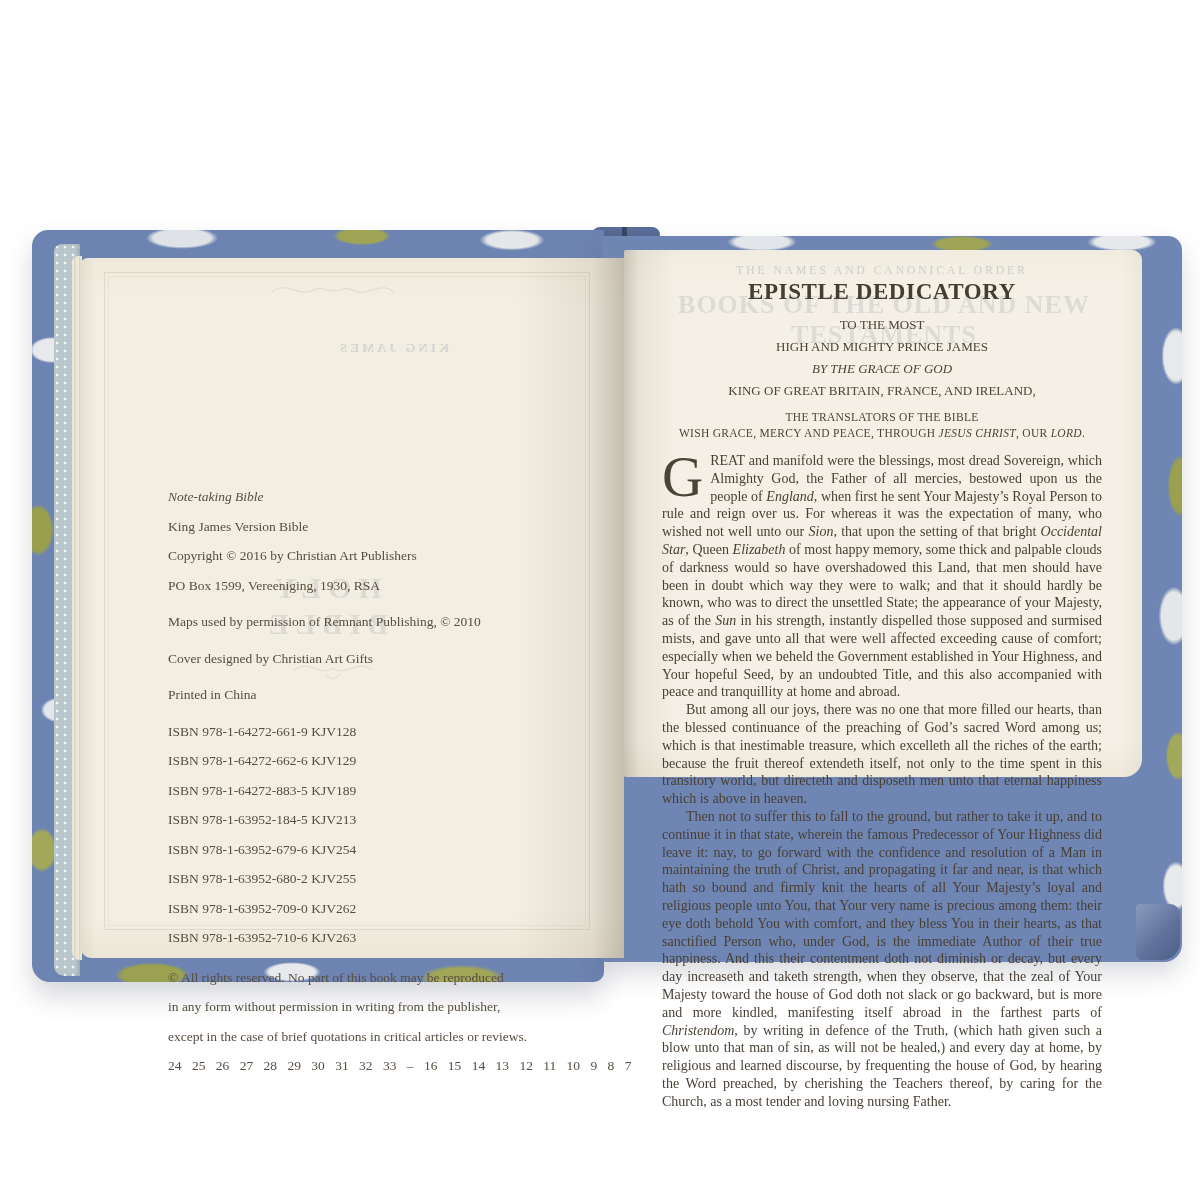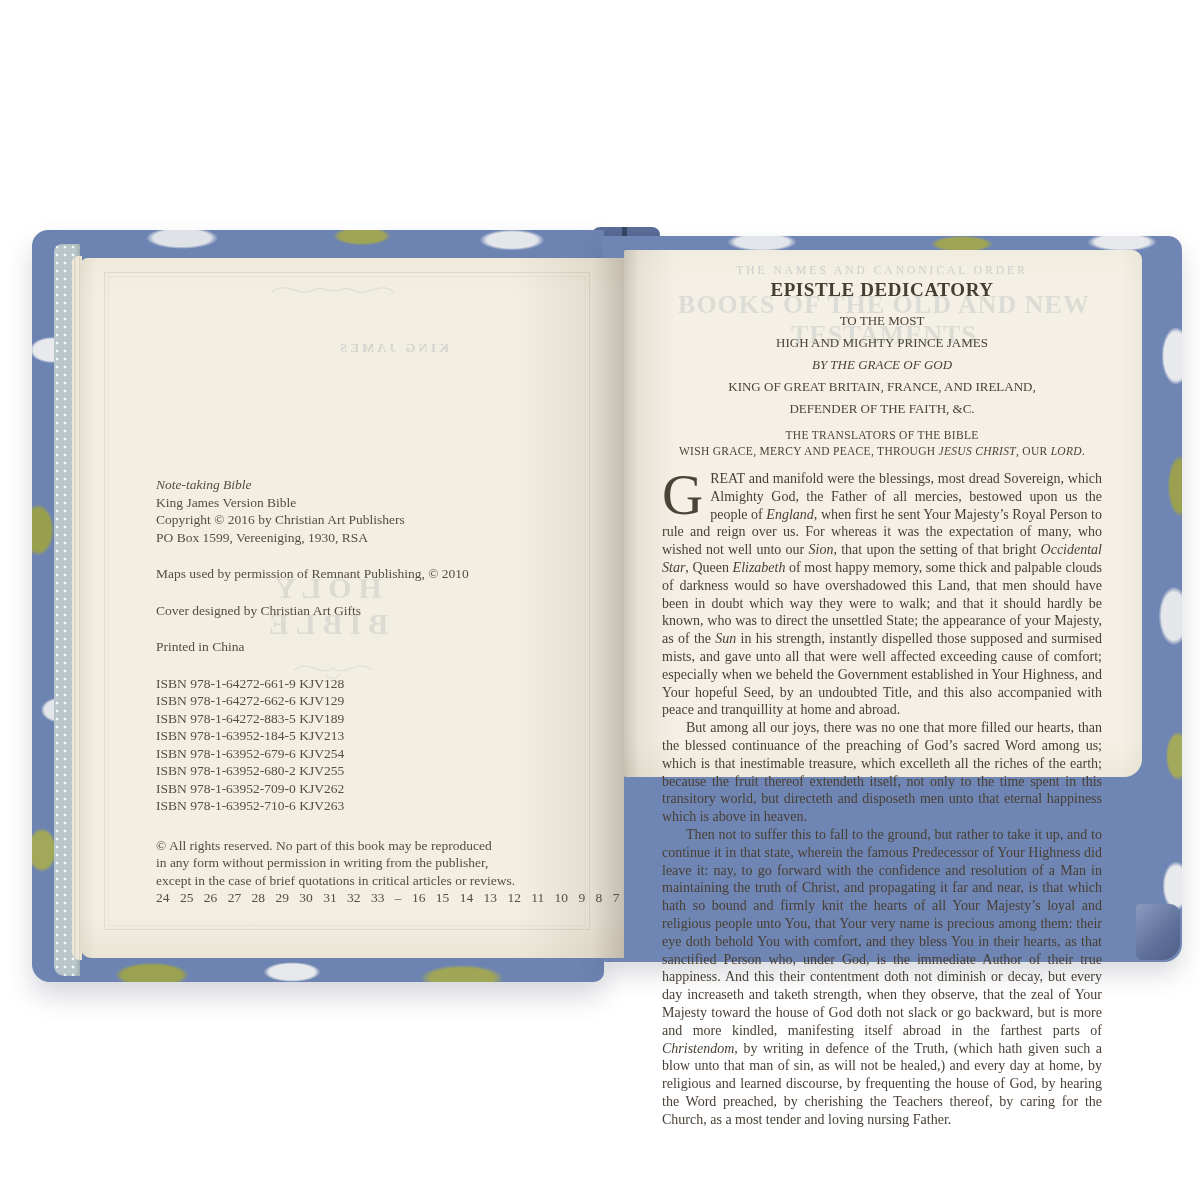--- a/index.html
+++ b/index.html
@@ -76,32 +76,32 @@
   .ghost{position:absolute;color:#8d99a6;pointer-events:none;}
   .ghost-kj{left:228px;top:82px;width:170px;text-align:center;font-size:13px;font-weight:bold;
     letter-spacing:3px;opacity:0.30;transform:scaleX(-1);}
   .ghost-holy{left:130px;top:312px;width:230px;text-align:center;font-weight:bold;
     font-size:30px;line-height:36px;letter-spacing:7px;opacity:0.22;transform:scaleX(-1);}
   .flourish{position:absolute;opacity:0.5;}
   .fl-top{left:188px;top:22px;}
   .fl-mid{left:208px;top:398px;transform:scaleX(-1);}
   .lp-text{position:absolute;left:76px;top:218px;z-index:2;font-size:13.5px;line-height:17.5px;
     color:#57described4b;color:#574d41;white-space:nowrap;}
-  .lp-text p{margin:0;}
+  .lp-text p{margin:12px;}
   .lp-gap{margin-top:19px !important;}
   .isbn-block{margin-top:19px;}
   .rights-block{margin-top:22px;}
   .printer-key{margin-top:17px;word-spacing:7px;}
   
   .rp-ghost-title{position:absolute;left:-20px;top:40px;width:560px;text-align:center;
     font-size:26px;font-weight:bold;letter-spacing:1px;color:#7e8fa2;opacity:0.20;}
   .rp-text{position:absolute;left:38px;top:0;width:440px;z-index:2;color:#4c4337;}
   .rp-ghost-header{margin:14px 0 0 0;text-align:center;font-size:11.5px;letter-spacing:3px;
     color:#7e8fa2;opacity:0.34;}
-  .rp-title{margin:3px 0 0 0;text-align:center;font-size:19px;font-weight:bold;letter-spacing:0.6px;
+  .rp-title{margin:3px 0 0 0;text-align:center;font-size:23px;font-weight:bold;letter-spacing:0.6px;
     color:#463d31;}
   .ded-lines{margin-top:9px;text-align:center;font-size:13px;line-height:22px;color:#4c4337;}
   .trans-lines{margin-top:7px;text-align:center;font-size:11.5px;line-height:16px;letter-spacing:0.3px;}
   .rp-body{margin-top:11px;text-align:justify;font-size:14px;line-height:17.8px;color:#483f34;}
   .rp-body p{margin:0;}
   .rp-body p + p{text-indent:24px;}
   .drop-cap{float:left;font-size:57px;line-height:46px;padding:2px 7px 0 0;color:#4c4337;}
   .rp-ghost-footer{position:absolute;left:38px;right:42px;top:688px;display:flex;gap:14px;
     font-size:12px;color:#7e8fa2;opacity:0.22;z-index:1;}
   .gf-col{display:flex;flex:1;align-items:flex-end;gap:4px;}
@@ -178,21 +178,20 @@
       <div class="rp-text">
         <p class="rp-ghost-header">THE NAMES AND CANONICAL ORDER</p>
 
         <h1 class="rp-title">EPISTLE DEDICATORY</h1>
 
         <div class="ded-lines">
           <div>TO THE MOST</div>
           <div>HIGH AND MIGHTY PRINCE JAMES</div>
           <div><i>BY THE GRACE OF GOD</i></div>
           <div>KING OF GREAT BRITAIN, FRANCE, AND IRELAND,</div>
-          <div>DEFENDER OF THE FAITH, &amp;C.</div>
         </div>
 
         <div class="trans-lines">
           <div>THE TRANSLATORS OF THE BIBLE</div>
           <div>WISH GRACE, MERCY AND PEACE, THROUGH <i>JESUS CHRIST</i>, OUR <i>LORD</i>.</div>
         </div>
 
         <div class="rp-body">
           <p><span class="drop-cap">G</span><span>REAT and manifold were the blessings, most dread Sovereign, which Almighty God, the Father of all mercies, bestowed upon us the people of <i>England</i>, when first he sent Your Majesty’s Royal Person to rule and reign over us. For whereas it was the expectation of many, who wished not well unto our <i>Sion</i>, that upon the setting of that bright <i>Occidental Star</i>, Queen <i>Elizabeth</i> of most happy memory, some thick and palpable clouds of darkness would so have overshadowed this Land, that men should have been in doubt which way they were to walk; and that it should hardly be known, who was to direct the unsettled State; the appearance of your Majesty, as of the <i>Sun</i> in his strength, instantly dispelled those supposed and surmised mists, and gave unto all that were well affected exceeding cause of comfort; especially when we beheld the Government established in Your Highness, and Your hopeful Seed, by an undoubted Title, and this also accompanied with peace and tranquillity at home and abroad.</span></p>
           <p>But among all our joys, there was no one that more filled our hearts, than the blessed continuance of the preaching of God’s sacred Word among us; which is that inestimable treasure, which excelleth all the riches of the earth; because the fruit thereof extendeth itself, not only to the time spent in this transitory world, but directeth and disposeth men unto that eternal happiness which is above in heaven.</p>

